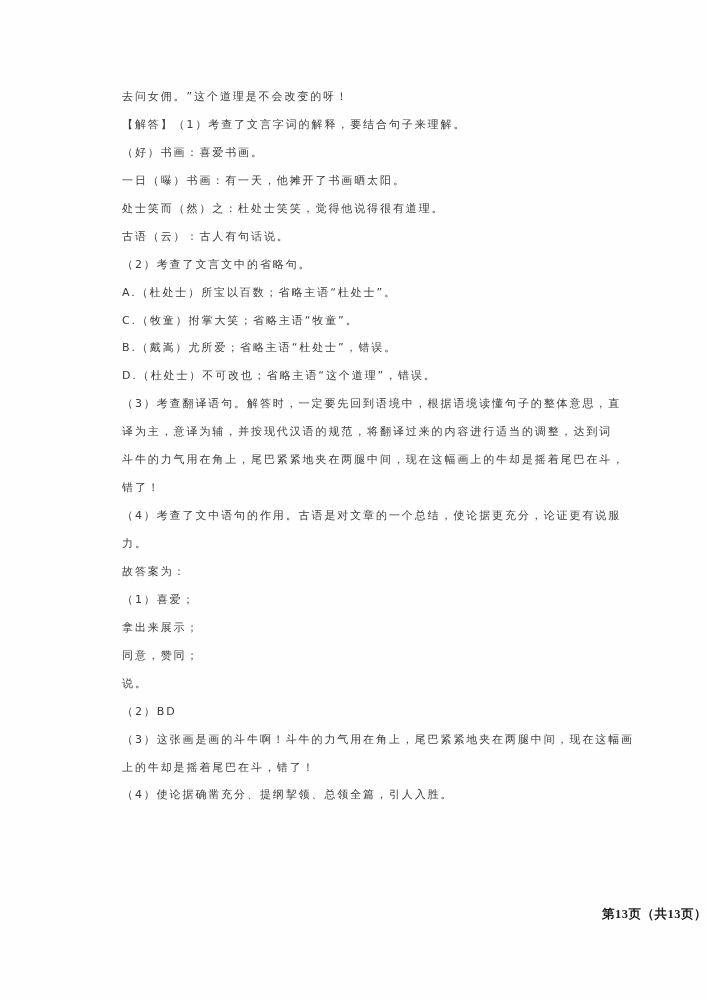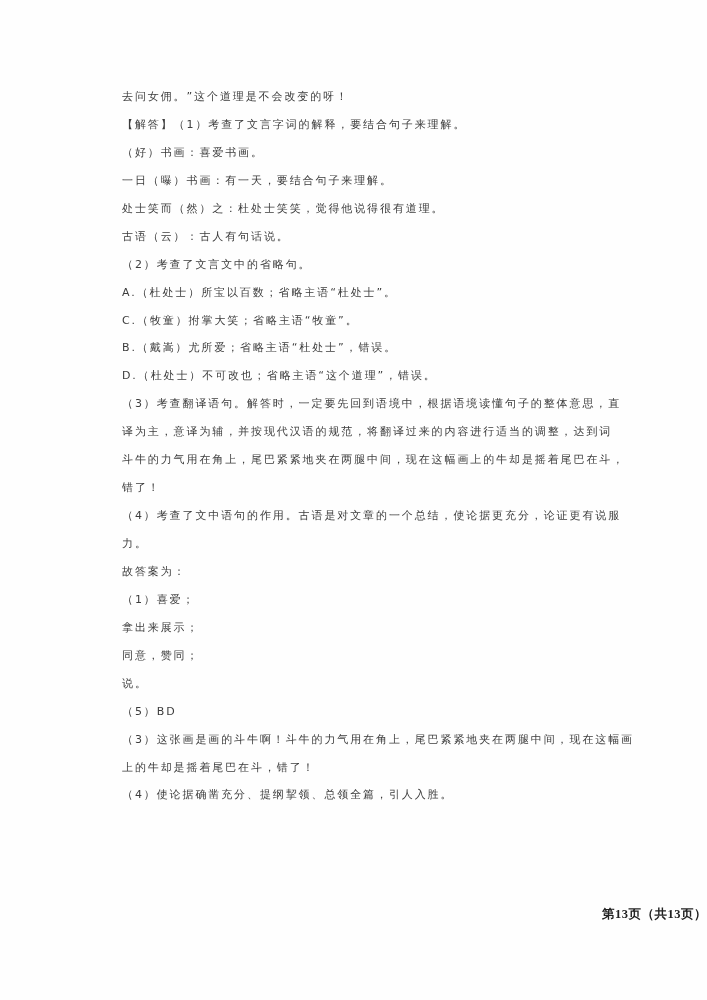--- a/index.html
+++ b/index.html
@@ -35,40 +35,40 @@
     .wm-suffix { font-size: 15px; color: #666; margin-left: 1px; }
   </style>
 </head>
 <body>
 
 <div class="page">
   <div class="body-text">
     <div class="line">去问女佣。”这个道理是不会改变的呀！</div>
     <div class="line">【解答】（1）考查了文言字词的解释，要结合句子来理解。</div>
     <div class="line">（好）书画：喜爱书画。</div>
-    <div class="line">一日（曝）书画：有一天，要结合句子来理解。</div>
+    <div class="line">一日（曝）书画：有一天，他摊开了书画晒太阳。</div>
     <div class="line">处士笑而（然）之：杜处士笑笑，觉得他说得很有道理。</div>
     <div class="line">古语（云）：古人有句话说。</div>
     <div class="line">（2）考查了文言文中的省略句。</div>
     <div class="line">A.（杜处士）所宝以百数；省略主语“杜处士”。</div>
     <div class="line">C.（牧童）拊掌大笑；省略主语“牧童”。</div>
     <div class="line">B.（戴嵩）尤所爱；省略主语“杜处士”，错误。</div>
     <div class="line">D.（杜处士）不可改也；省略主语“这个道理”，错误。</div>
     <div class="line">（3）考查翻译语句。解答时，一定要先回到语境中，根据语境读懂句子的整体意思，直</div>
     <div class="line">译为主，意译为辅，并按现代汉语的规范，将翻译过来的内容进行适当的调整，达到词</div>
     <div class="line">斗牛的力气用在角上，尾巴紧紧地夹在两腿中间，现在这幅画上的牛却是摇着尾巴在斗，</div>
     <div class="line">错了！</div>
     <div class="line">（4）考查了文中语句的作用。古语是对文章的一个总结，使论据更充分，论证更有说服</div>
     <div class="line">力。</div>
     <div class="line">故答案为：</div>
     <div class="line">（1）喜爱；</div>
     <div class="line">拿出来展示；</div>
     <div class="line">同意，赞同；</div>
     <div class="line">说。</div>
-    <div class="line">（5）BD</div>
+    <div class="line">（2）BD</div>
     <div class="line">（3）这张画是画的斗牛啊！斗牛的力气用在角上，尾巴紧紧地夹在两腿中间，现在这幅画</div>
     <div class="line">上的牛却是摇着尾巴在斗，错了！</div>
     <div class="line">（4）使论据确凿充分、提纲挈领、总领全篇，引人入胜。</div>
   </div>
 
   <div class="footer">第13页（共13页）</div>
 
   <div class="watermark">
     <span class="wm-prefix">头条 @</span>
     <span class="wm-overlay">广东龙网</span>

